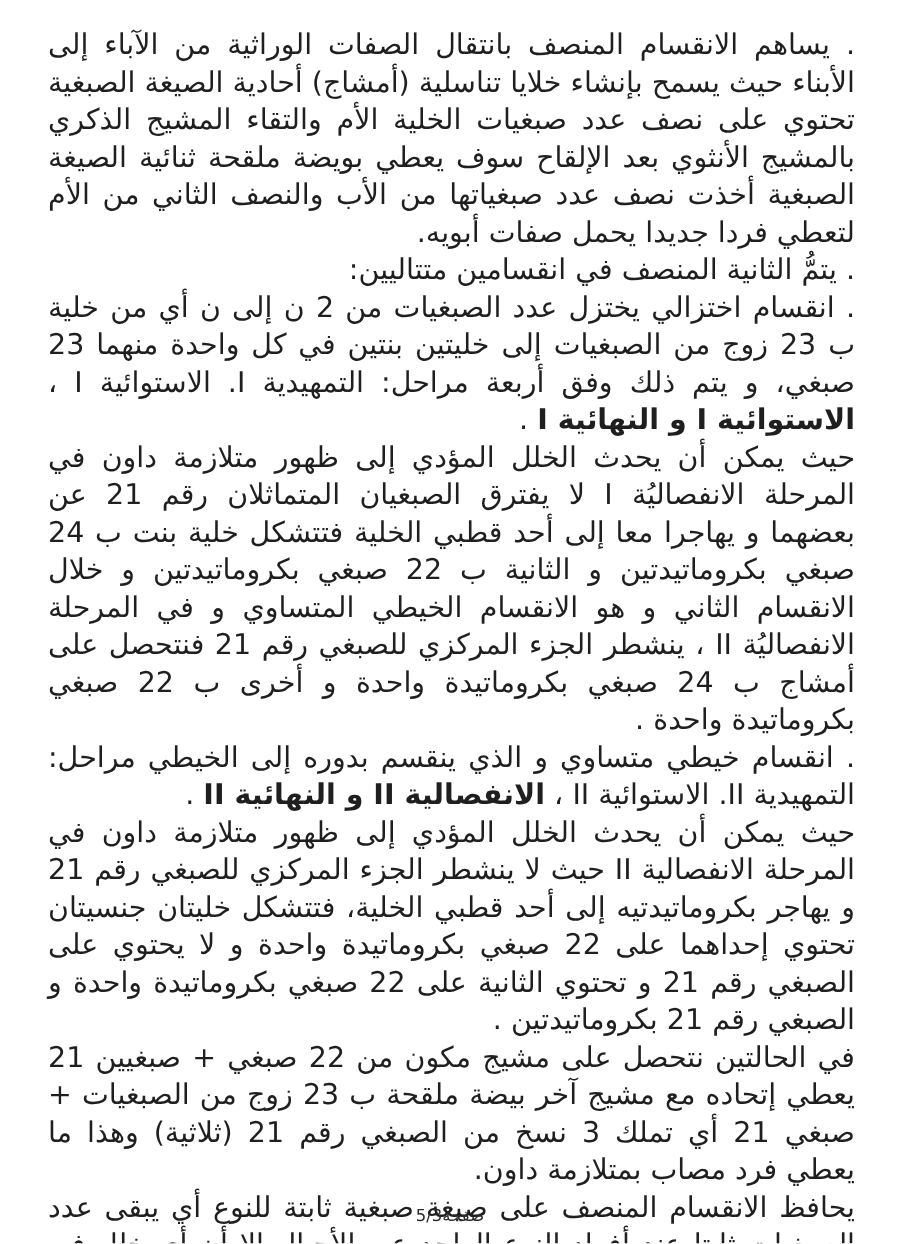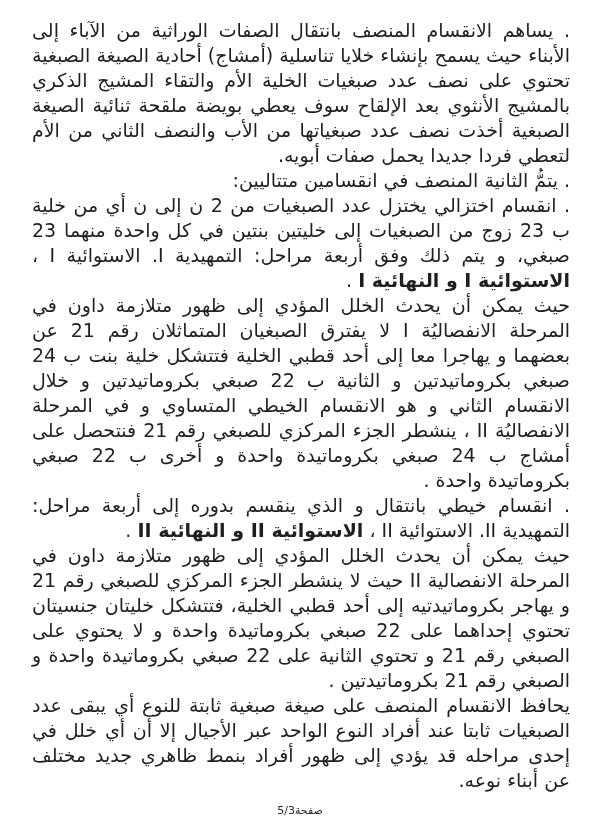--- a/index.html
+++ b/index.html
@@ -52,23 +52,24 @@
   <div class="content">
 
     <p><span>. يساهم الانقسام المنصف بانتقال الصفات الوراثية من الآباء إلى الأبناء حيث يسمح بإنشاء خلايا تناسلية (أمشاج) أحادية الصيغة الصبغية تحتوي على نصف عدد صبغيات الخلية الأم والتقاء المشيج الذكري بالمشيج الأنثوي بعد الإلقاح سوف يعطي بويضة ملقحة ثنائية الصيغة الصبغية أخذت نصف عدد صبغياتها من الأب والنصف الثاني من الأم لتعطي فردا جديدا يحمل صفات أبويه.</span><b></b><span></span></p>
 
     <p><span>. يتمُّ الثانية المنصف في انقسامين متتاليين:</span><b></b><span></span></p>
 
     <p><span>. انقسام اختزالي يختزل عدد الصبغيات من 2 ن إلى ن أي من خلية ب 23 زوج من الصبغيات إلى خليتين بنتين في كل واحدة منهما 23 صبغي، و يتم ذلك وفق أربعة مراحل: التمهيدية I. الاستوائية I ، </span><b>الاستوائية I و النهائية I</b><span> .</span></p>
 
     <p><span>حيث يمكن أن يحدث الخلل المؤدي إلى ظهور متلازمة داون في المرحلة الانفصاليُة I لا يفترق الصبغيان المتماثلان رقم 21 عن بعضهما و يهاجرا معا إلى أحد قطبي الخلية فتتشكل خلية بنت ب 24 صبغي بكروماتيدتين و الثانية ب 22 صبغي بكروماتيدتين و خلال الانقسام الثاني و هو الانقسام الخيطي المتساوي و في المرحلة الانفصاليُة II ، ينشطر الجزء المركزي للصبغي رقم 21 فنتحصل على أمشاج ب 24 صبغي بكروماتيدة واحدة و أخرى ب 22 صبغي بكروماتيدة واحدة .</span><b></b><span></span></p>
 
-    <p><span>. انقسام خيطي بانتقال و الذي ينقسم بدوره إلى أربعة مراحل: التمهيدية II. الاستوائية II ، </span><b>الاستوائية II و النهائية II</b><span> .</span></p>
+    <p><span>. انقسام خيطي متساوي و الذي ينقسم بدوره إلى الخيطي مراحل: التمهيدية II. الاستوائية II ، </span><b>الانفصالية II و النهائية II</b><span> .</span></p>
 
     <p><span>حيث يمكن أن يحدث الخلل المؤدي إلى ظهور متلازمة داون في المرحلة الانفصالية II حيث لا ينشطر الجزء المركزي للصبغي رقم 21 و يهاجر بكروماتيدتيه إلى أحد قطبي الخلية، فتتشكل خليتان جنسيتان تحتوي إحداهما على 22 صبغي بكروماتيدة واحدة و لا يحتوي على الصبغي رقم 21 و تحتوي الثانية على 22 صبغي بكروماتيدة واحدة و الصبغي رقم 21 بكروماتيدتين .</span><b></b><span></span></p>
 
+    <p><span>في الحالتين نتحصل على مشيج مكون من 22 صبغي + صبغيين 21 يعطي إتحاده مع مشيج آخر بيضة ملقحة ب 23 زوج من الصبغيات + صبغي 21 أي تملك 3 نسخ من الصبغي رقم 21 (ثلاثية) وهذا ما يعطي فرد مصاب بمتلازمة داون.</span><b></b><span></span></p>
 
     <p><span>يحافظ الانقسام المنصف على صيغة صبغية ثابتة للنوع أي يبقى عدد الصبغيات ثابتا عند أفراد النوع الواحد عبر الأجيال إلا أن أي خلل في إحدى مراحله قد يؤدي إلى ظهور أفراد بنمط ظاهري جديد مختلف عن أبناء نوعه.</span><b></b><span></span></p>
 
   </div>
 
   <div class="footer">صفحة5/3</div>
 </div>
 
 </body></html>

